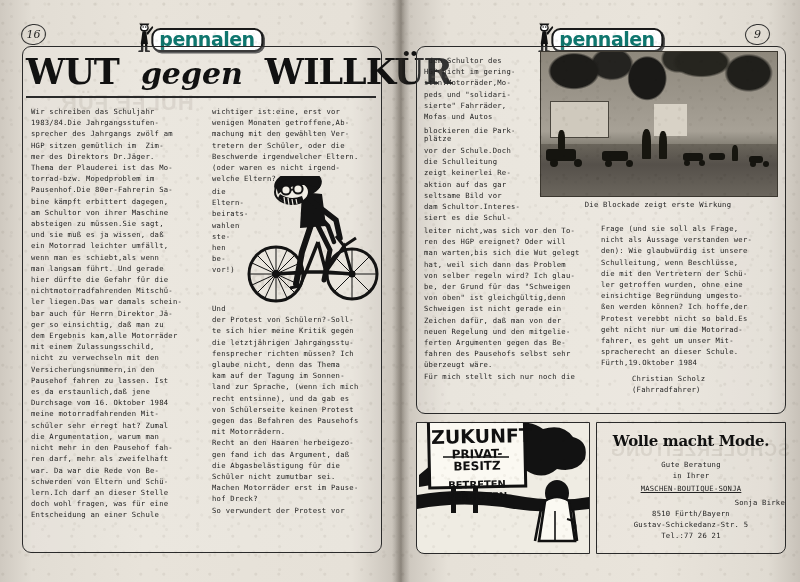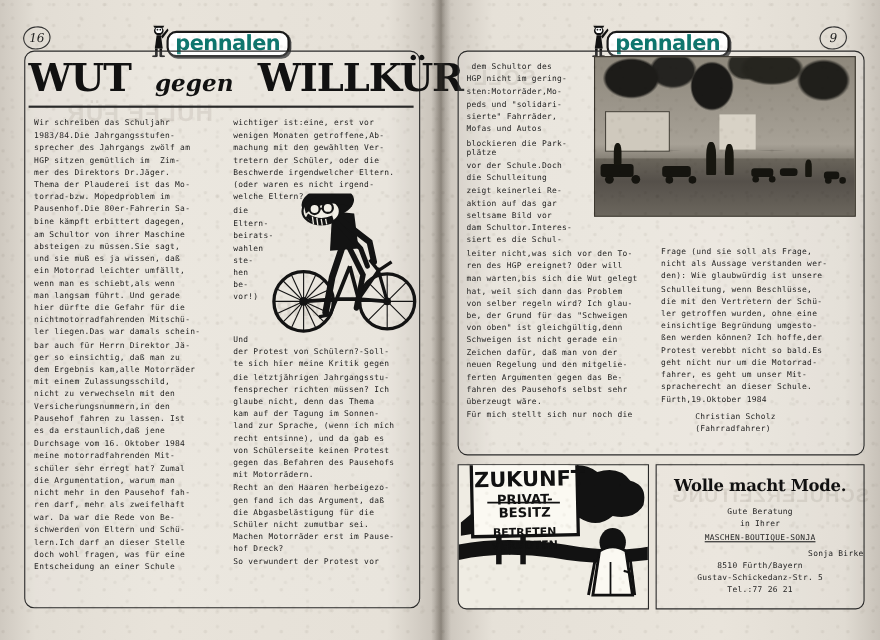--- a/index.html
+++ b/index.html
@@ -55,21 +55,21 @@
   .tw{font-family:"DejaVu Sans Mono","Liberation Mono",monospace;
     font-size:7.2px;line-height:11.2px;color:#232323;letter-spacing:.25px;
     white-space:pre-wrap;}
   .col{position:absolute;}
 
   
   .headline{position:absolute;left:26px;top:52px;width:350px;height:42px;}
   .hl-main{font-family:"DejaVu Serif","Liberation Serif",serif;
     font-weight:bold;font-size:35px;line-height:40px;color:#111;letter-spacing:-1px;}
   .hl-script{font-family:"DejaVu Serif","Liberation Serif",serif;
-    font-style:italic;font-size:21px;font-weight:bold;letter-spacing:0px;}
+    font-style:italic;font-size:30px;font-weight:bold;letter-spacing:0px;}
   .hl-rule{position:absolute;left:26px;top:96px;width:350px;height:1.6px;background:#2a2a2a;}
 
   
   .photo{position:absolute;overflow:hidden;background:#6f6a60;}
   .photo .sky{position:absolute;inset:0;
     background:linear-gradient(180deg,#8e887c 0%,#9b958a 30%,#a7a196 55%,#716c62 70%,#5d584f 100%);}
   .photo .trees{position:absolute;left:0;top:-4px;width:100%;height:62%;
     background:
       radial-gradient(ellipse 42px 30px at 14% 26%,#1d1c19 55%,transparent 62%),
       radial-gradient(ellipse 34px 26px at 30% 18%,#242320 55%,transparent 64%),
@@ -339,20 +339,21 @@
       <div class="fig" style="left:50%;bottom:26%;width:8px;height:28px;border-radius:40% 40% 6% 6%;"></div>
       <div class="bike" style="left:60%;bottom:24%;width:20px;height:8px;border-radius:3px;"></div>
       <div class="bike" style="left:60.5%;bottom:21%;width:6px;height:6px;border-radius:50%;"></div>
       <div class="bike" style="left:67%;bottom:21%;width:6px;height:6px;border-radius:50%;"></div>
       <div class="bike" style="left:71%;bottom:25%;width:16px;height:7px;border-radius:3px;"></div>
       <div class="fig" style="left:81%;bottom:24%;width:6px;height:16px;"></div>
       <div class="bike" style="left:88%;bottom:23%;width:14px;height:7px;border-radius:3px;"></div>
       <div class="bike" style="left:88.5%;bottom:20%;width:6px;height:6px;border-radius:50%;"></div>
       <div class="bike" style="left:94%;bottom:20%;width:6px;height:6px;border-radius:50%;"></div>
     </div>
+    <div class="caption tw" style="left:140px;top:199px;width:236px;font-size:7.2px;">Die Blockade zeigt erste Wirkung</div>
 
     <div class="col tw" style="left:24px;top:225px;width:175px;">leiter nicht,was sich vor den To-
 ren des HGP ereignet? Oder will
 man warten,bis sich die Wut gelegt
 hat, weil sich dann das Problem
 von selber regeln wird? Ich glau-
 be, der Grund für das "Schweigen
 von oben" ist gleichgültig,denn
 Schweigen ist nicht gerade ein
 Zeichen dafür, daß man von der

